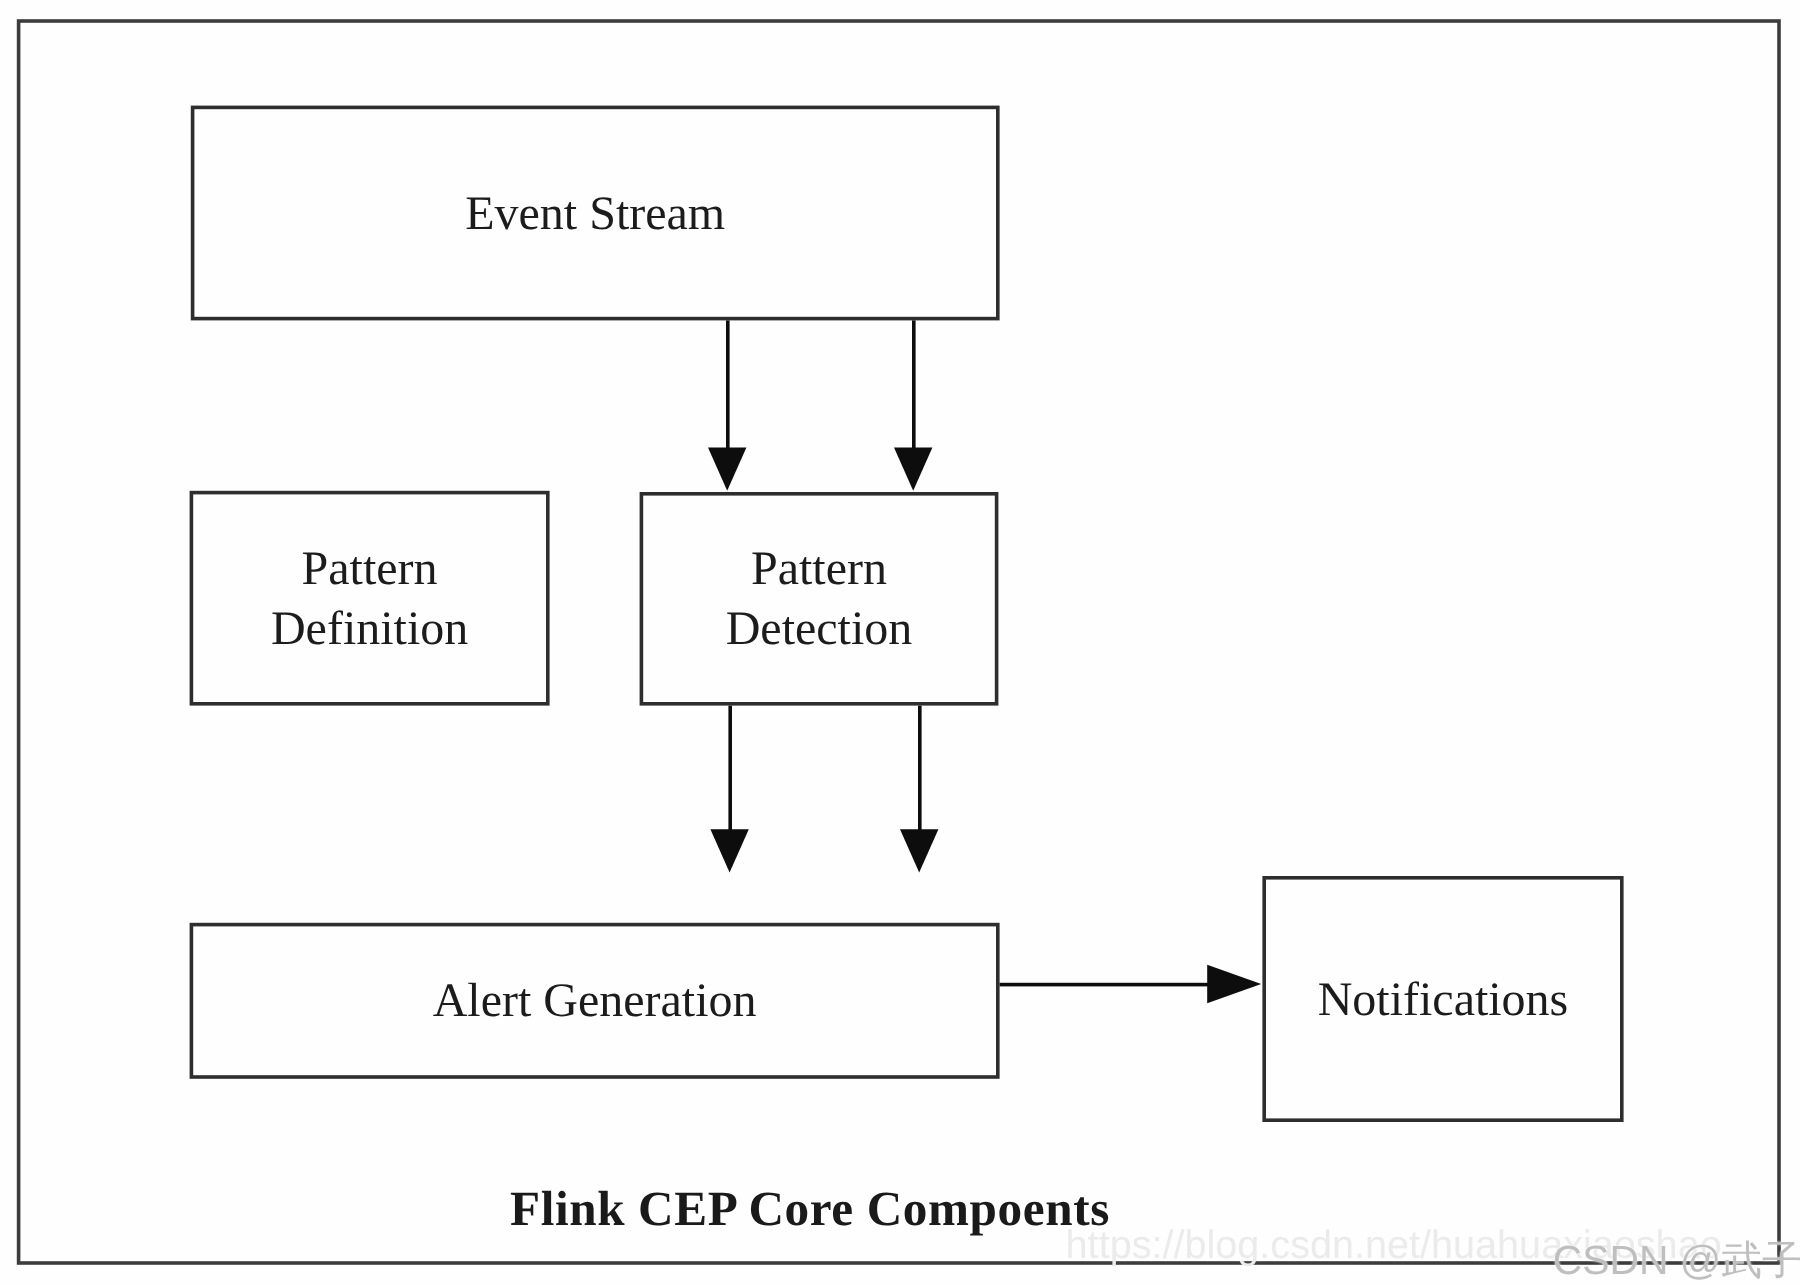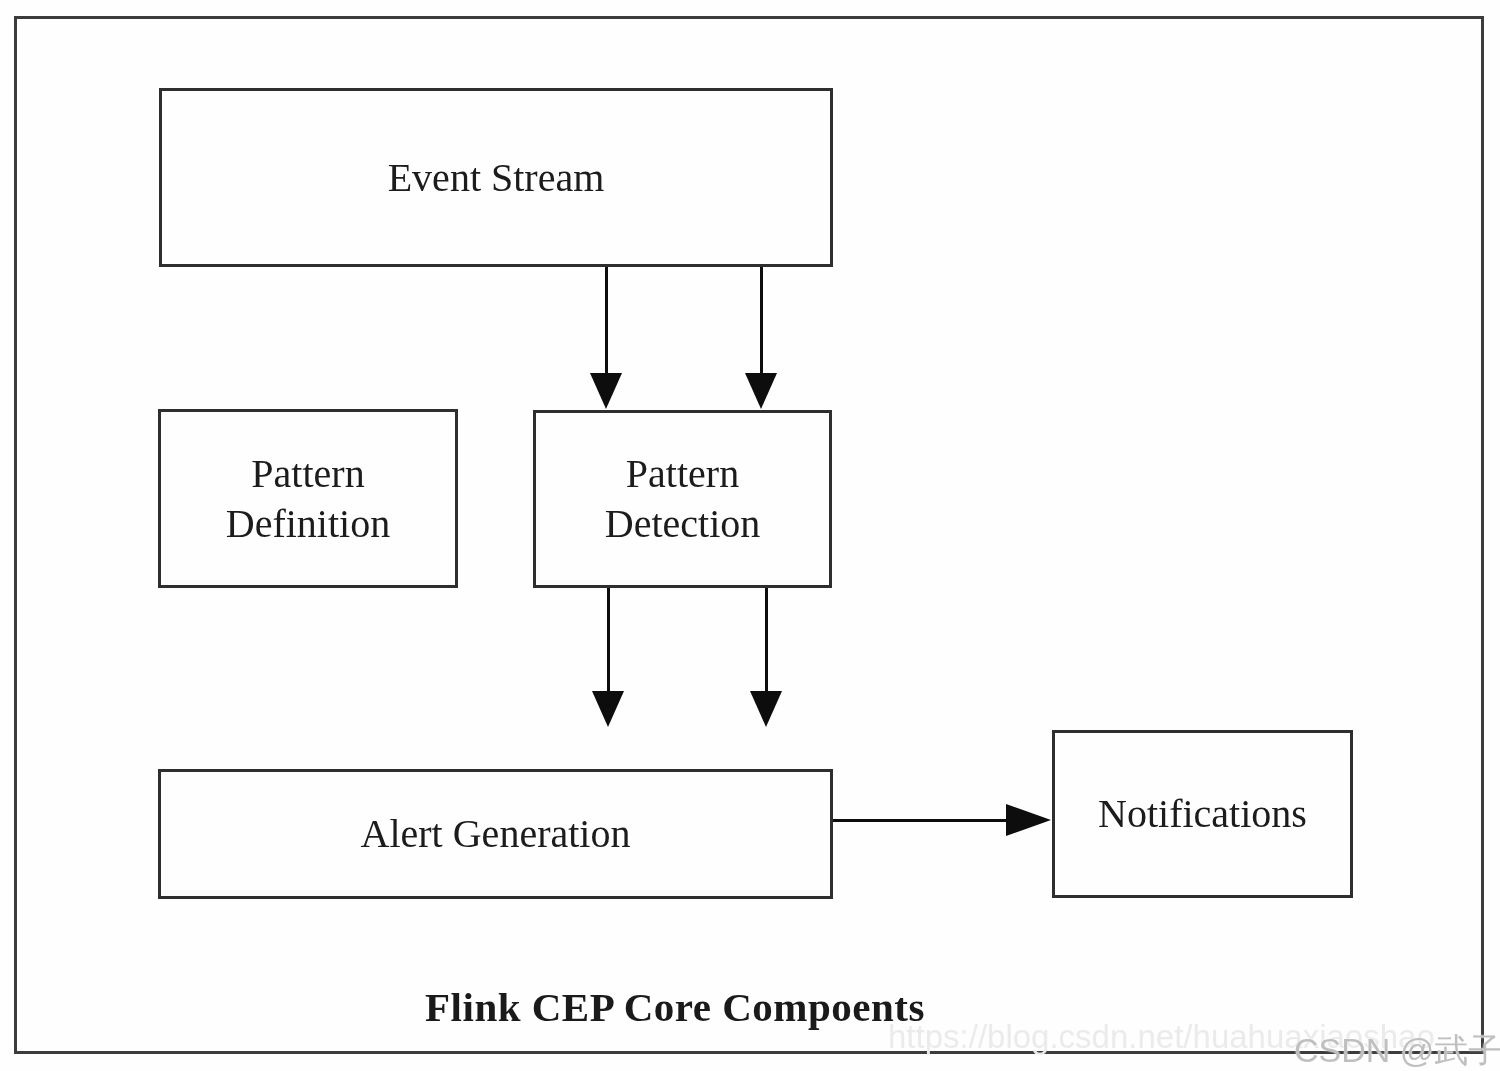--- a/index.html
+++ b/index.html
@@ -38,21 +38,21 @@
   .node-label {
     font-size: 40px;
     line-height: 50px;
     white-space: pre-line;
     color: #1c1c1c;
   }
   .node-event-stream   { left: 159px; top: 88px;  width: 674px; height: 179px; }
   .node-pattern-definition { left: 158px; top: 409px; width: 300px; height: 179px; }
   .node-pattern-detection  { left: 533px; top: 410px; width: 299px; height: 178px; }
   .node-alert-generation   { left: 158px; top: 728px; width: 675px; height: 130px; margin-top: 41px; }
-  .node-notifications      { left: 1052px; top: 730px; width: 301px; height: 168px; }
+  .node-notifications      { left: 1052px; top: 730px; width: 301px; height: 205px; }
 
   .vline {
     position: absolute;
     width: 3px;
     background: #0d0d0d;
   }
   .head-down {
     position: absolute;
     width: 0;
     height: 0;

